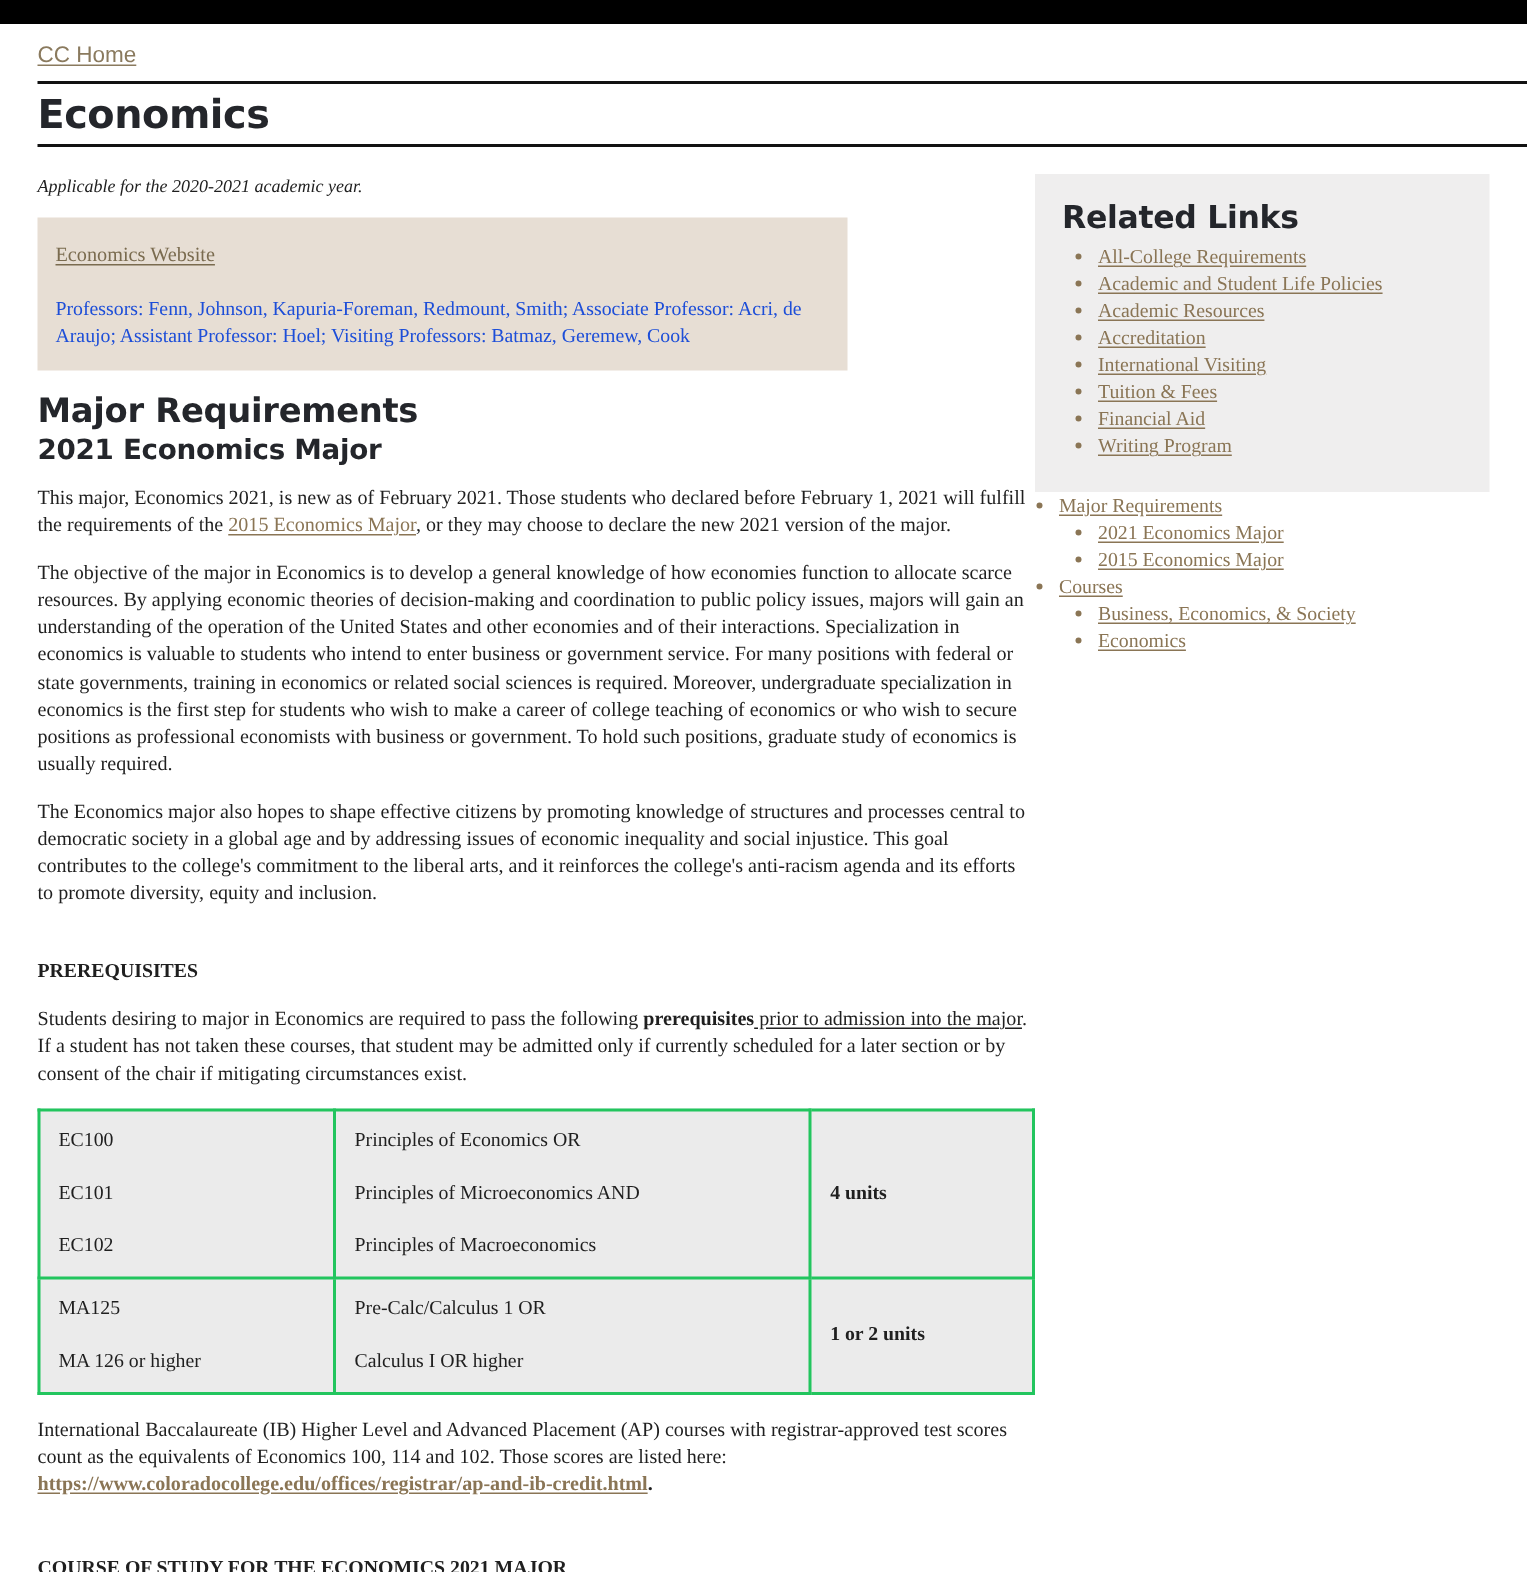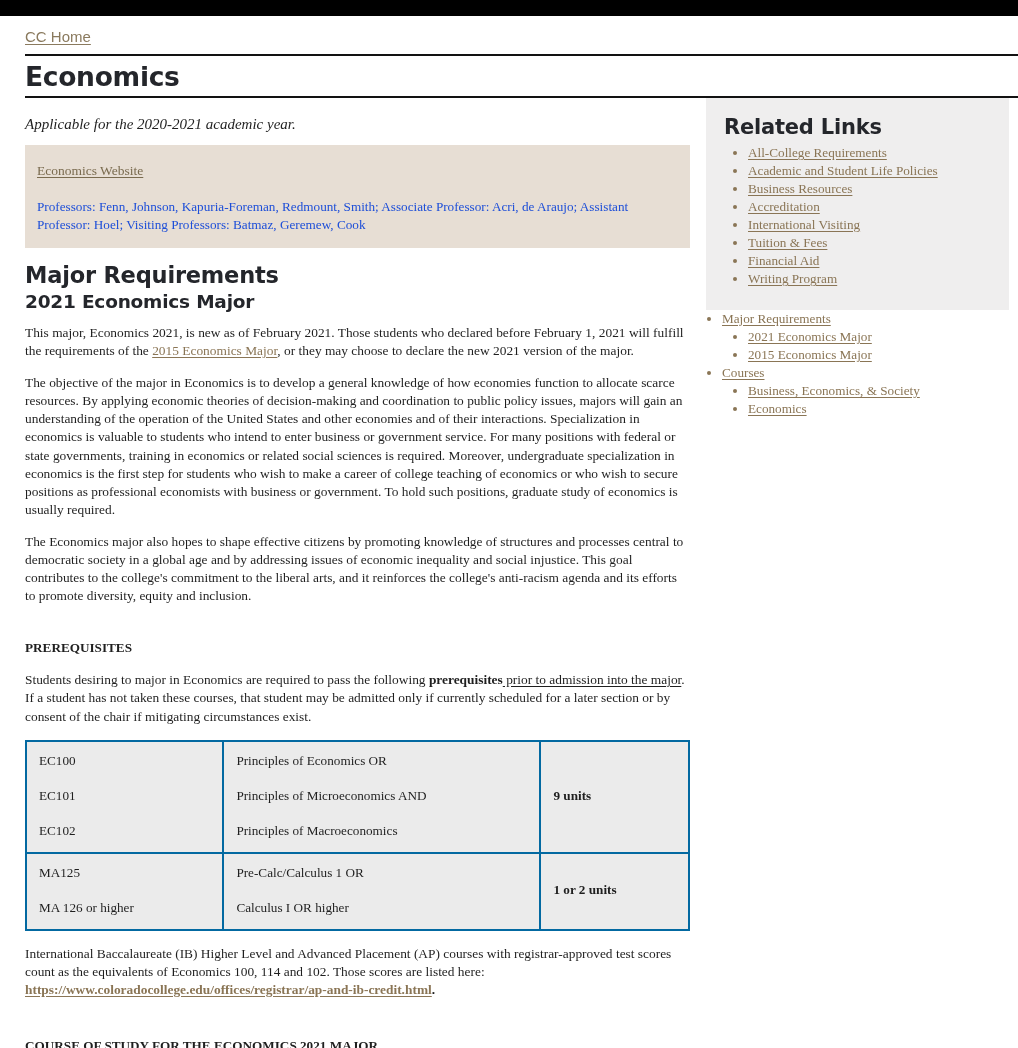--- a/index.html
+++ b/index.html
@@ -65,38 +65,38 @@
     display: flex;
     align-items: flex-start;
   }
   .main-col {
     width: 690px;
     padding-left: 25px;
     padding-right: 0;
   }
   .side-col {
     width: 303px;
-    margin-left: 16px;
+    padding-top: 18px;
   }
 
   
   .applicable {
     font-style: italic;
-    font-size: 15px;
+    font-size: 12px;
     line-height: 18px;
     margin: 17px 0 12px 0;
     color: #1f1f1f;
   }
 
   
   .infobox {
     background: #e7ded4;
     padding: 16px 12px 14px 12px;
     margin: 0 0 0 0;
-    width: 665px;
+    width: 540px;
   }
   .infobox-link {
     display: inline-block;
     font-size: 13.5px;
     line-height: 18px;
     color: #7a6b4f;
     text-decoration: underline;
     text-underline-offset: 2px;
     margin-bottom: 18px;
   }
@@ -156,21 +156,21 @@
 
   
   table.req {
     border-collapse: collapse;
     width: 665px;
     margin: 12px 0 14px 0;
     background: #ebebeb;
   }
   table.req td {
     background: #ebebeb;
-    border: 2px solid #0369a1;
+    border: 2px solid #22c55e;
     vertical-align: middle;
     padding: 10px 12px 12px 12px;
     font-size: 13.2px;
     line-height: 18px;
     color: #1f1f1f;
   }
   table.req td.col1 { width: 198px; }
   table.req td.col2 { width: 318px; margin-left: 21px; }
   table.req td.col3 { width: 149px; font-weight: bold; }
   table.req td p { margin: 0 0 17px 0; }
@@ -283,21 +283,21 @@
               <p>EC100</p>
               <p>EC101</p>
               <p>EC102</p>
             </td>
             <td class="col2">
               <p>Principles of Economics OR</p>
               <p>Principles of Microeconomics AND</p>
               <p>Principles of  Macroeconomics</p>
             </td>
             <td class="col3">
-              <p>9 units</p>
+              <p>4 units</p>
             </td>
           </tr>
           <tr>
             <td class="col1">
               <p>MA125</p>
               <p>MA 126 or higher</p>
             </td>
             <td class="col2">
               <p>Pre-Calc/Calculus 1 OR</p>
               <p>Calculus I OR higher</p>
@@ -315,21 +315,21 @@
 
     </div>
 
     <div class="side-col">
 
       <div class="related-box">
         <div class="related-title">Related Links</div>
         <ul class="link-list">
           <li><a href="#">All-College Requirements</a></li>
           <li><a href="#">Academic and Student Life Policies</a></li>
-          <li><a href="#">Business Resources</a></li>
+          <li><a href="#">Academic Resources</a></li>
           <li><a href="#">Accreditation</a></li>
           <li><a href="#">International Visiting</a></li>
           <li><a href="#">Tuition &amp; Fees</a></li>
           <li><a href="#">Financial Aid</a></li>
           <li><a href="#">Writing Program</a></li>
         </ul>
       </div>
 
       <ul class="toc">
         <li>

